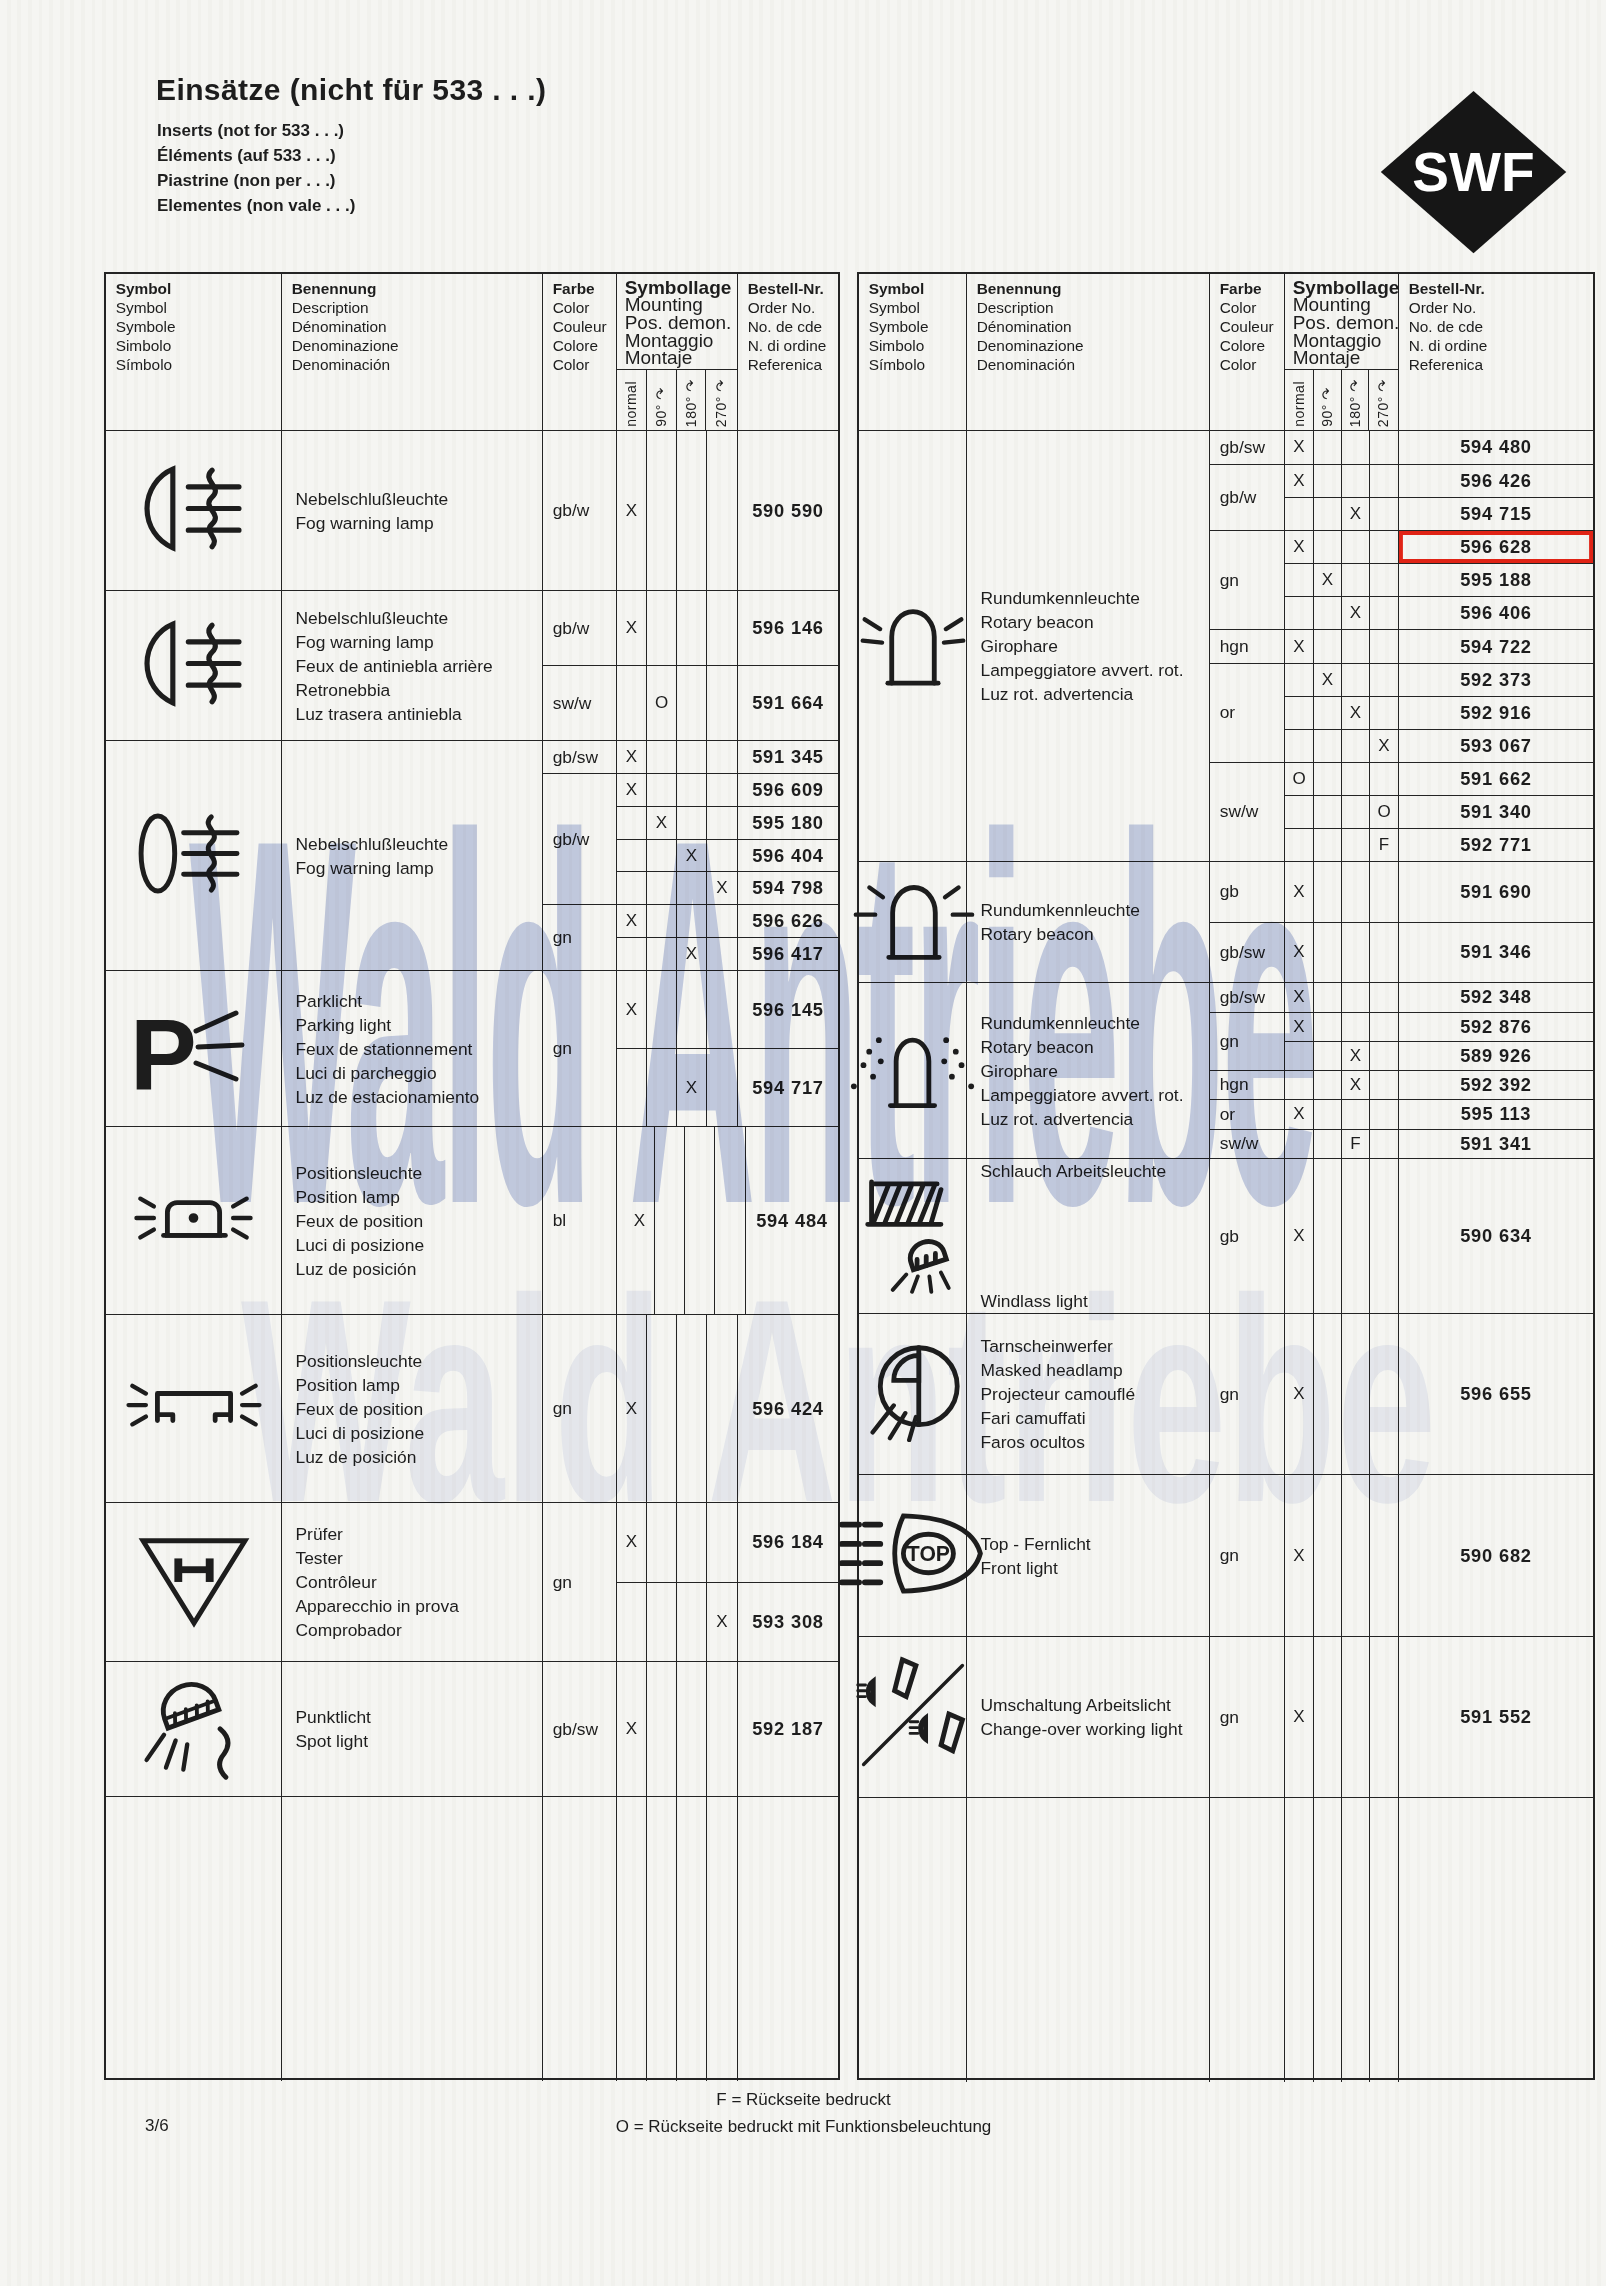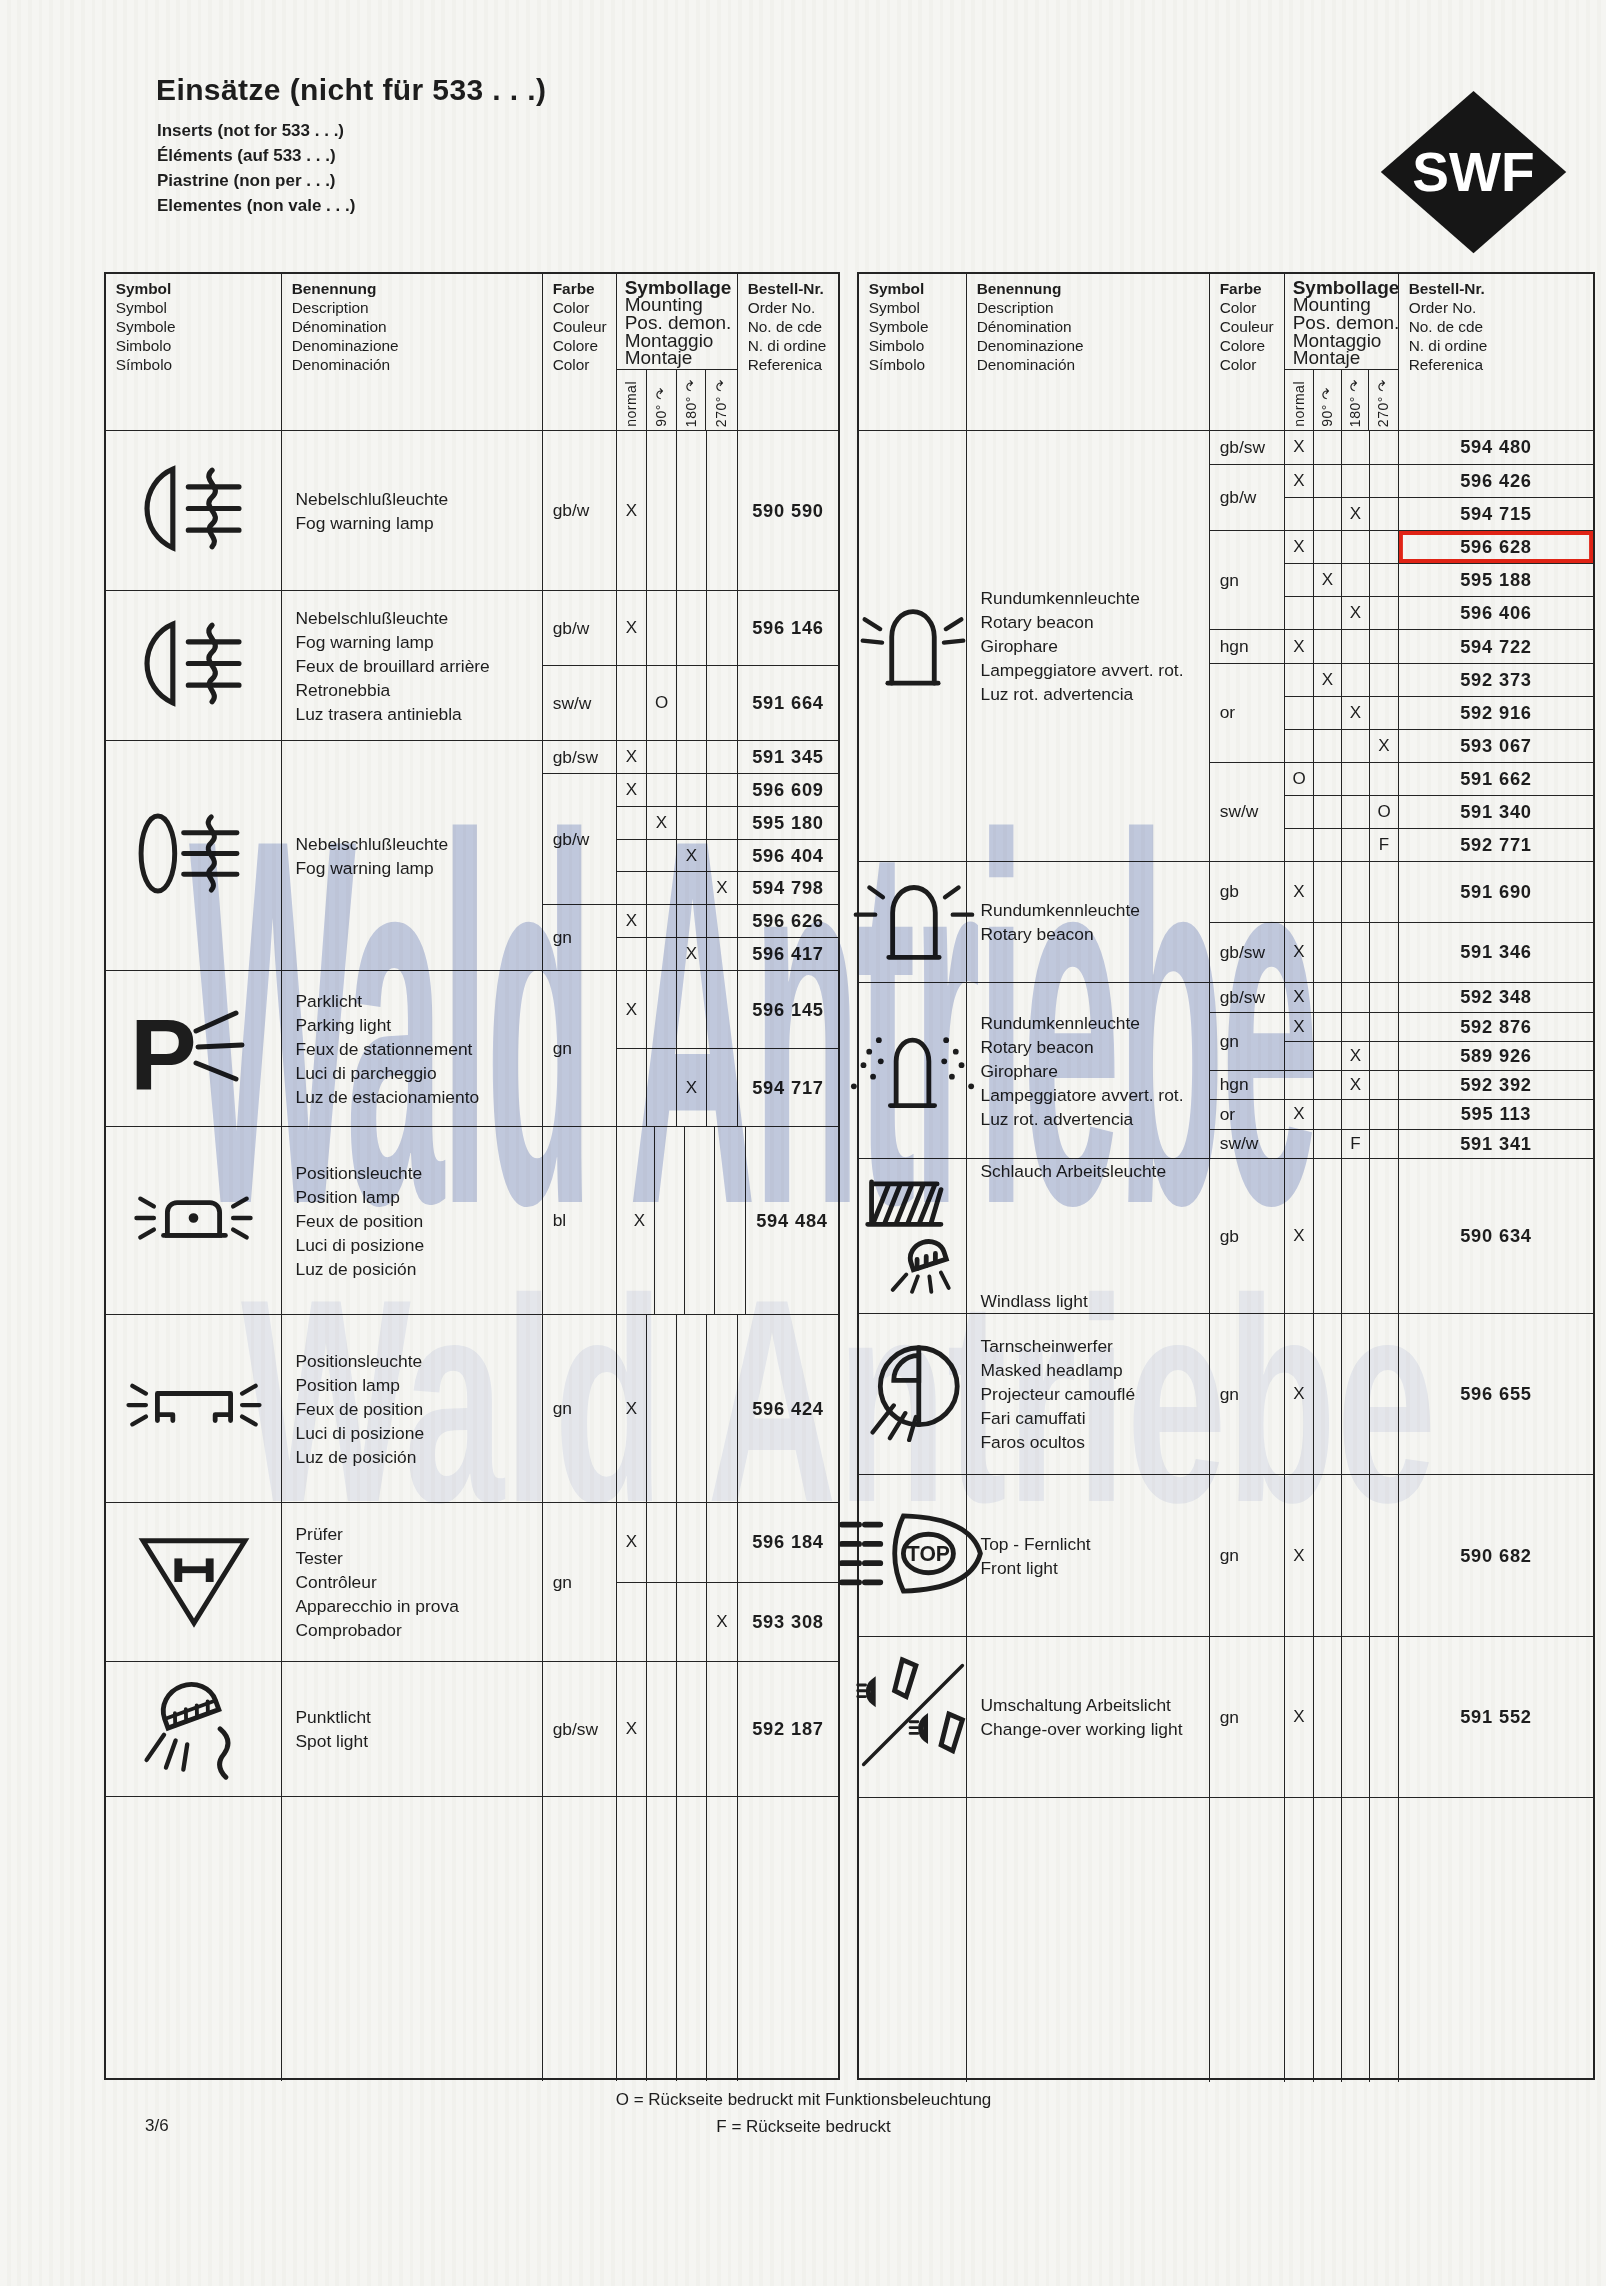--- a/index.html
+++ b/index.html
@@ -153,21 +153,21 @@
       <div class="sym-cell" style="width: 176px;">
         <span><svg class="sym" width="145" height="93" viewBox="0 0 120 90">
    <path d="M40 7 A40 41 0 0 0 40 83 Z"></path>
             <path d="M55 24 H104 M55 45 H104 M55 66 H104"></path>
    <path d="M78 8 c-11 10 11 16 0 26 c-11 10 11 16 0 26 c-9 8 8 13 0 22" stroke-width="5"></path>
           </svg></span>
       </div>
       <div class="desc-cell" style="width: 261px;">
         <div>Nebelschlußleuchte</div>
         <div>Fog warning lamp</div>
-        <div>Feux de brouillard arrière</div>
+        <div>Feux de antiniebla arrière</div>
         <div>Retronebbia</div>
         <div>Luz trasera antiniebla</div>
       </div>
       <div class="right-part">
         <div class="cgroup" style="flex: 1 1 0px;">
           <div class="color-cell" style="width: 74px;">gb/w</div>
           <div class="rows-col">
             <div class="rw">
               <div class="m-cell" style="width: 30px;">X</div>
               <div class="m-cell" style="width: 30px;"></div>
@@ -925,17 +925,17 @@
           </div>
         </div>
       </div>
     </div>
   </div>
 
 <div class="watermark">Wald Antriebe</div>
 <div class="watermark2">Wald Antriebe</div>
 
 <div class="footnotes">
+  <div>F = Rückseite bedruckt</div>
   <div>O = Rückseite bedruckt mit Funktionsbeleuchtung</div>
-  <div>F = Rückseite bedruckt</div>
 </div>
 <div class="pagenum">3/6</div>
 
 
 </body></html>

